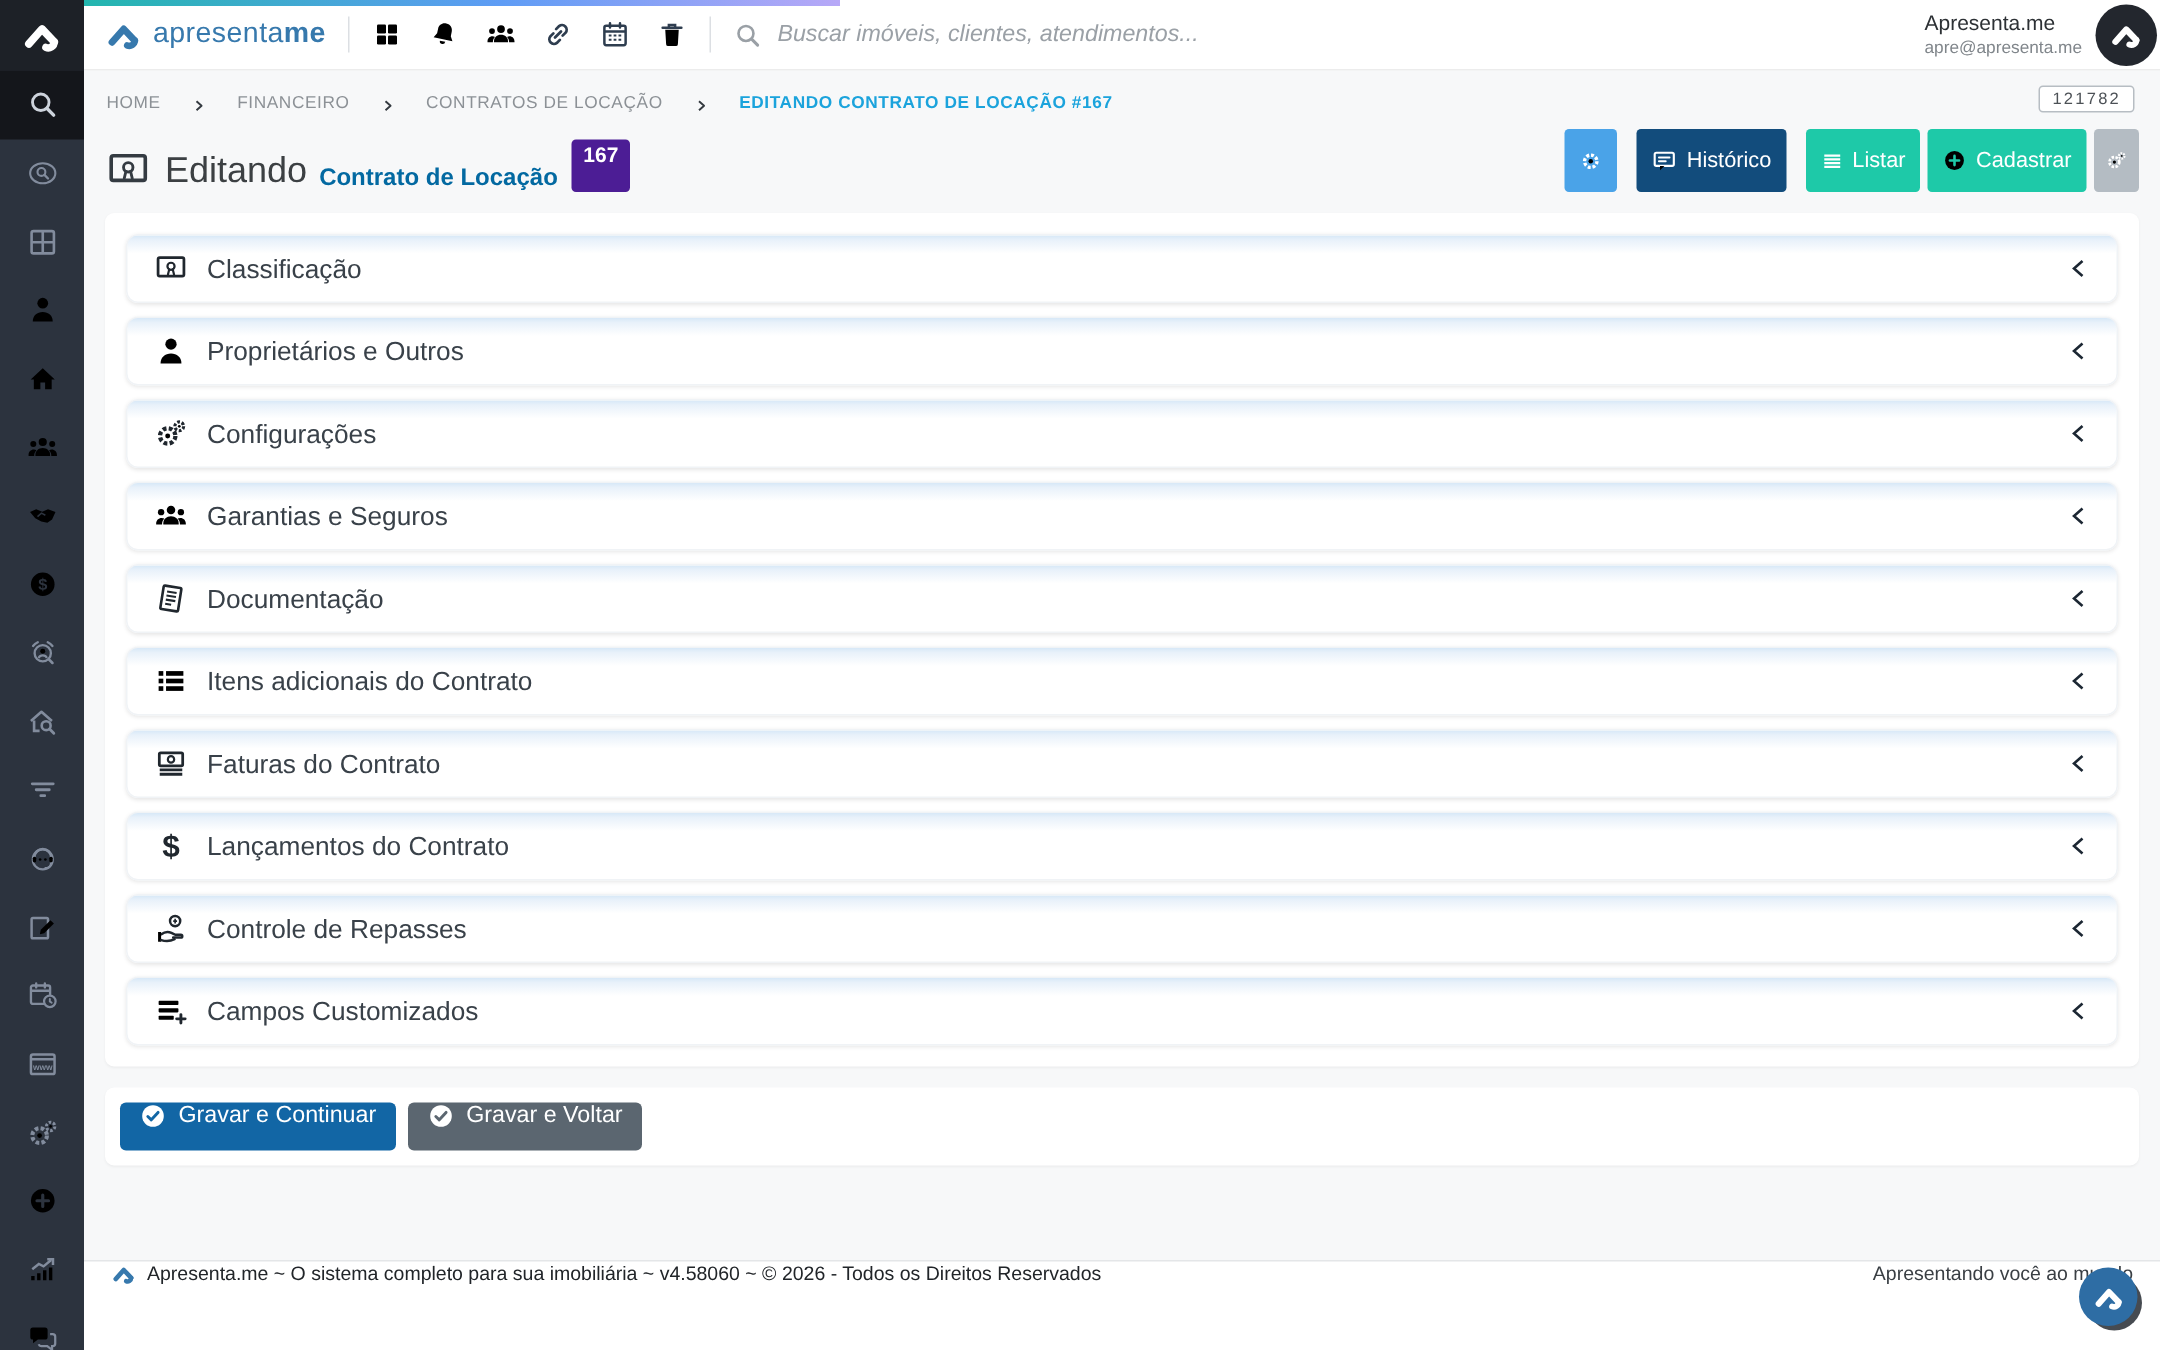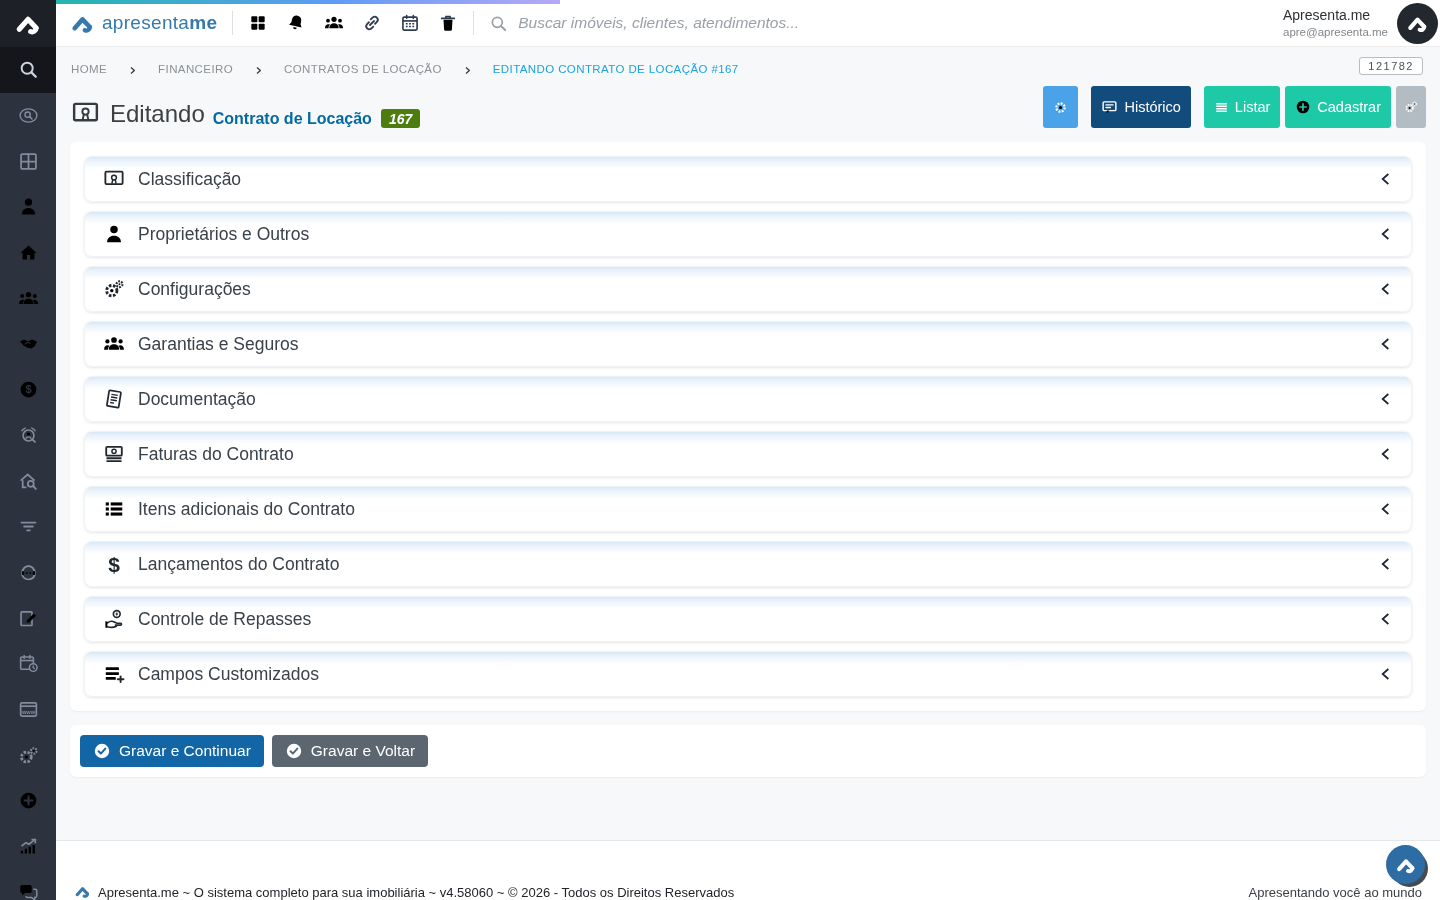--- a/index.html
+++ b/index.html
@@ -39,27 +39,27 @@
   .usertxt .e{font-size:11.5px;color:#80868b}
   .avatar{width:41px;height:41px;border-radius:50%;background:#23272e;color:#fff;display:flex;align-items:center;justify-content:center;margin-right:2px;cursor:pointer}
   .avatar svg{width:23px;height:23px}
 
   
   .main{position:absolute;left:56px;top:47px;right:0;bottom:0}
   .record-badge{position:absolute;top:10px;right:17px;background:#fff;border:1px solid #b7bdc3;border-radius:3px;font-size:11px;color:#4c5156;padding:2px 8px;letter-spacing:1.5px}
   .crumbs{display:flex;align-items:flex-end;gap:21px;padding:16px 14px 0 15px;font-size:11.5px;letter-spacing:.4px;color:#8c9196;font-weight:500}
   .crumbs .sep{color:#343a40}
   .crumbs .sep svg{width:9px;height:9px}
-  .crumbs .cur{color:var(--link);font-weight:400}
+  .crumbs .cur{color:var(--link);font-weight:700}
   .titlerow{display:flex;align-items:flex-end;padding:11px 14px 0 15px}
   .titlerow .ticon{color:#343b42;margin-right:10px}
   .titlerow .ticon svg{width:29px;height:29px}
   .t-pre{font-size:24px;color:#3c4043;font-weight:400}
   .t-main{font-size:16px;font-weight:700;color:#0369a1;margin-left:8px}
-  .t-badge{background:#4d7c0f;color:#fff;font-style:italic;font-weight:700;font-size:14px;border-radius:3px;padding:2px 8px 1px;margin-left:9px}
+  .t-badge{background:#4c1d95;color:#fff;font-weight:700;font-size:14px;border-radius:3px;padding:2px 8px 17px;margin-left:9px}
   .actions{margin-left:auto;display:flex;align-items:center;gap:5px}
   .abtn{height:42px;border:none;border-radius:3px;color:#fff;display:flex;align-items:center;gap:6px;font-size:14.5px;padding:0 10px;cursor:pointer;font-family:"Liberation Sans",sans-serif}
   .abtn svg{width:15px;height:15px}
   .abtn.gear{background:var(--lblue);width:35px;justify-content:center;padding:0}
   .abtn.hist{background:var(--navy);margin-left:8px}
   .abtn.list{background:var(--teal);margin-left:8px}
   .abtn.cad{background:var(--teal)}
   .abtn.mini{background:#b4bcc3;width:30px;justify-content:center;padding:0}
 
   .panel{margin:14px;background:#fff;border-radius:6px;padding:14px;box-shadow:0 1px 2px rgba(0,0,0,.05)}
@@ -67,27 +67,27 @@
        background:linear-gradient(180deg,#d7e8f7 0,#e8f1fa 3px,#ffffff 12px);box-shadow:0 1px 3px rgba(0,0,0,.10);border:1px solid #f0f3f6}
   .acc:last-child{margin-bottom:0}
   .acc .aicon{color:#20272e;width:24px;display:flex;justify-content:center;margin-right:12px}
   .acc .aicon svg{width:22px;height:22px}
   .acc .aicon .dollar{font-size:21px;font-weight:700;color:#20272e;line-height:1}
   .acc .albl{font-size:17.5px;color:#394149}
   .acc .chev{margin-left:auto;color:#1c2733}
   .acc .chev svg{width:16px;height:16px}
 
   .savebar{margin:5px 14px;background:#fff;border-radius:6px;padding:10px;display:flex;gap:8px;box-shadow:0 1px 2px rgba(0,0,0,.05)}
-  .sbtn{height:32px;border:none;border-radius:4px;color:#fff;font-size:15.5px;display:flex;align-items:center;gap:8px;padding:0 13px;cursor:pointer;font-family:"Liberation Sans",sans-serif}
+  .sbtn{height:32px;border:none;border-radius:4px;color:#fff;font-size:15.5px;display:flex;align-items:flex-start;gap:8px;padding:0 13px;cursor:pointer;font-family:"Liberation Sans",sans-serif}
   .sbtn svg{width:18px;height:18px}
   .sbtn.blue{background:var(--blue)}
   .sbtn.gray{background:var(--graybtn)}
 
   
-  .footer{position:absolute;left:56px;right:0;bottom:0;height:60px;background:#fff;border-top:1px solid #e4e6e8;display:flex;align-items:flex-end;padding:0 18px;font-size:13px;color:#212529;z-index:10}
+  .footer{position:absolute;left:56px;right:0;bottom:0;height:60px;background:#fff;border-top:1px solid #e4e6e8;display:flex;align-items:flex-start;padding:0 18px;font-size:13px;color:#212529;z-index:10}
   .footer .flogo{color:#3779ad;margin-right:7px}
   .footer .flogo svg{width:17px;height:17px}
   .footer .fright{margin-left:auto;color:#3a3f44}
   .fab{position:absolute;right:15px;bottom:16px;width:39px;height:39px;border-radius:50%;background:#2e6da4;color:#fff;display:flex;align-items:center;justify-content:center;z-index:20;cursor:pointer;box-shadow:4px 4px 0 -1px rgba(38,43,50,.85)}
   .fab svg{width:22px;height:22px}
 </style>
 </head>
 <body>
 
 <svg width="0" height="0" style="position:absolute">
@@ -568,37 +568,37 @@
       <span class="albl">Documentação</span>
       <span class="chev">
           <svg>
             <use href="#i-chev-left"></use>
           </svg>
         </span>
     </div>
     <div class="acc">
       <span class="aicon">
           <svg>
+            <use href="#i-list"></use>
+          </svg>
+        </span>
+      <span class="albl">Itens adicionais do Contrato</span>
+      <span class="chev">
+          <svg>
+            <use href="#i-chev-left"></use>
+          </svg>
+        </span>
+    </div>
+    <div class="acc">
+      <span class="aicon">
+          <svg>
             <use href="#i-money-check"></use>
           </svg>
         </span>
       <span class="albl">Faturas do Contrato</span>
-      <span class="chev">
-          <svg>
-            <use href="#i-chev-left"></use>
-          </svg>
-        </span>
-    </div>
-    <div class="acc">
-      <span class="aicon">
-          <svg>
-            <use href="#i-list"></use>
-          </svg>
-        </span>
-      <span class="albl">Itens adicionais do Contrato</span>
       <span class="chev">
           <svg>
             <use href="#i-chev-left"></use>
           </svg>
         </span>
     </div>
     <div class="acc">
       <span class="aicon">
           <span class="dollar">$</span>
         </span>

